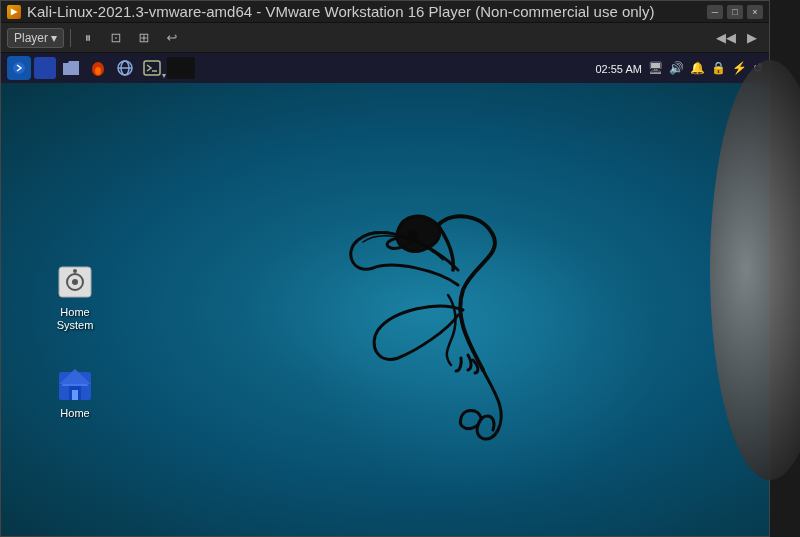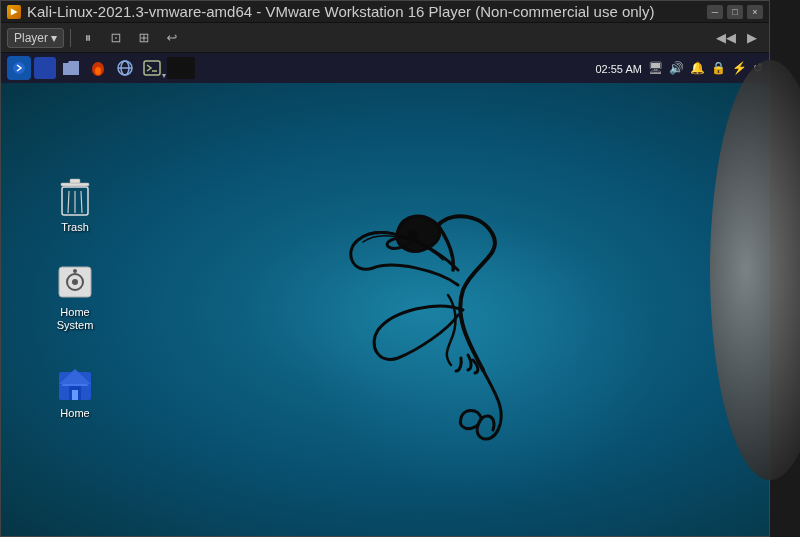--- a/index.html
+++ b/index.html
@@ -352,35 +352,20 @@
 
             <path d="M 165 105 C 172 115, 175 130, 170 145 C 165 158, 160 165, 168 175" stroke-width="2.5"></path>
 
             <path d="M 155 35 C 165 50, 172 65, 170 80" stroke-width="3.5"></path>
 
             <path d="M 185 165 C 188 170, 190 178, 185 180 M 190 170 C 195 175, 197 182, 192 183 M 178 168 C 179 174, 177 181, 173 181"></path>
           </g>
         </svg>
       </div>
 
-      <div class="desktop-icon" style="top: 90px; left: 38px;">
-        <div class="icon-img">
-          <svg width="36" height="40" viewBox="0 0 36 40">
-
-            <rect x="4" y="6" width="28" height="3" rx="1" fill="#e0ddd8" stroke="#aaa" stroke-width="0.5"></rect>
-            <rect x="13" y="2" width="10" height="4" rx="1" fill="#e0ddd8" stroke="#aaa" stroke-width="0.5"></rect>
-
-            <rect x="5" y="10" width="26" height="28" rx="2" fill="none" stroke="#ddd" stroke-width="1.5"></rect>
-            <line x1="12" y1="14" x2="11" y2="36" stroke="#ccc" stroke-width="1.2"></line>
-            <line x1="18" y1="14" x2="18" y2="36" stroke="#ccc" stroke-width="1.2"></line>
-            <line x1="24" y1="14" x2="25" y2="36" stroke="#ccc" stroke-width="1.2"></line>
-          </svg>
-        </div>
-        <span class="icon-label">Trash</span>
-      </div>
 
       <div class="desktop-icon" style="top: 175px; left: 38px;">
         <div class="icon-img">
           <svg width="36" height="38" viewBox="0 0 36 38">
             <rect x="2" y="4" width="32" height="30" rx="3" fill="#ddd" stroke="#aaa" stroke-width="1"></rect>
             <circle cx="18" cy="19" r="8" fill="none" stroke="#555" stroke-width="2"></circle>
             <circle cx="18" cy="19" r="3" fill="#555"></circle>
             <circle cx="18" cy="8" r="2" fill="#555"></circle>
           </svg>
         </div>

